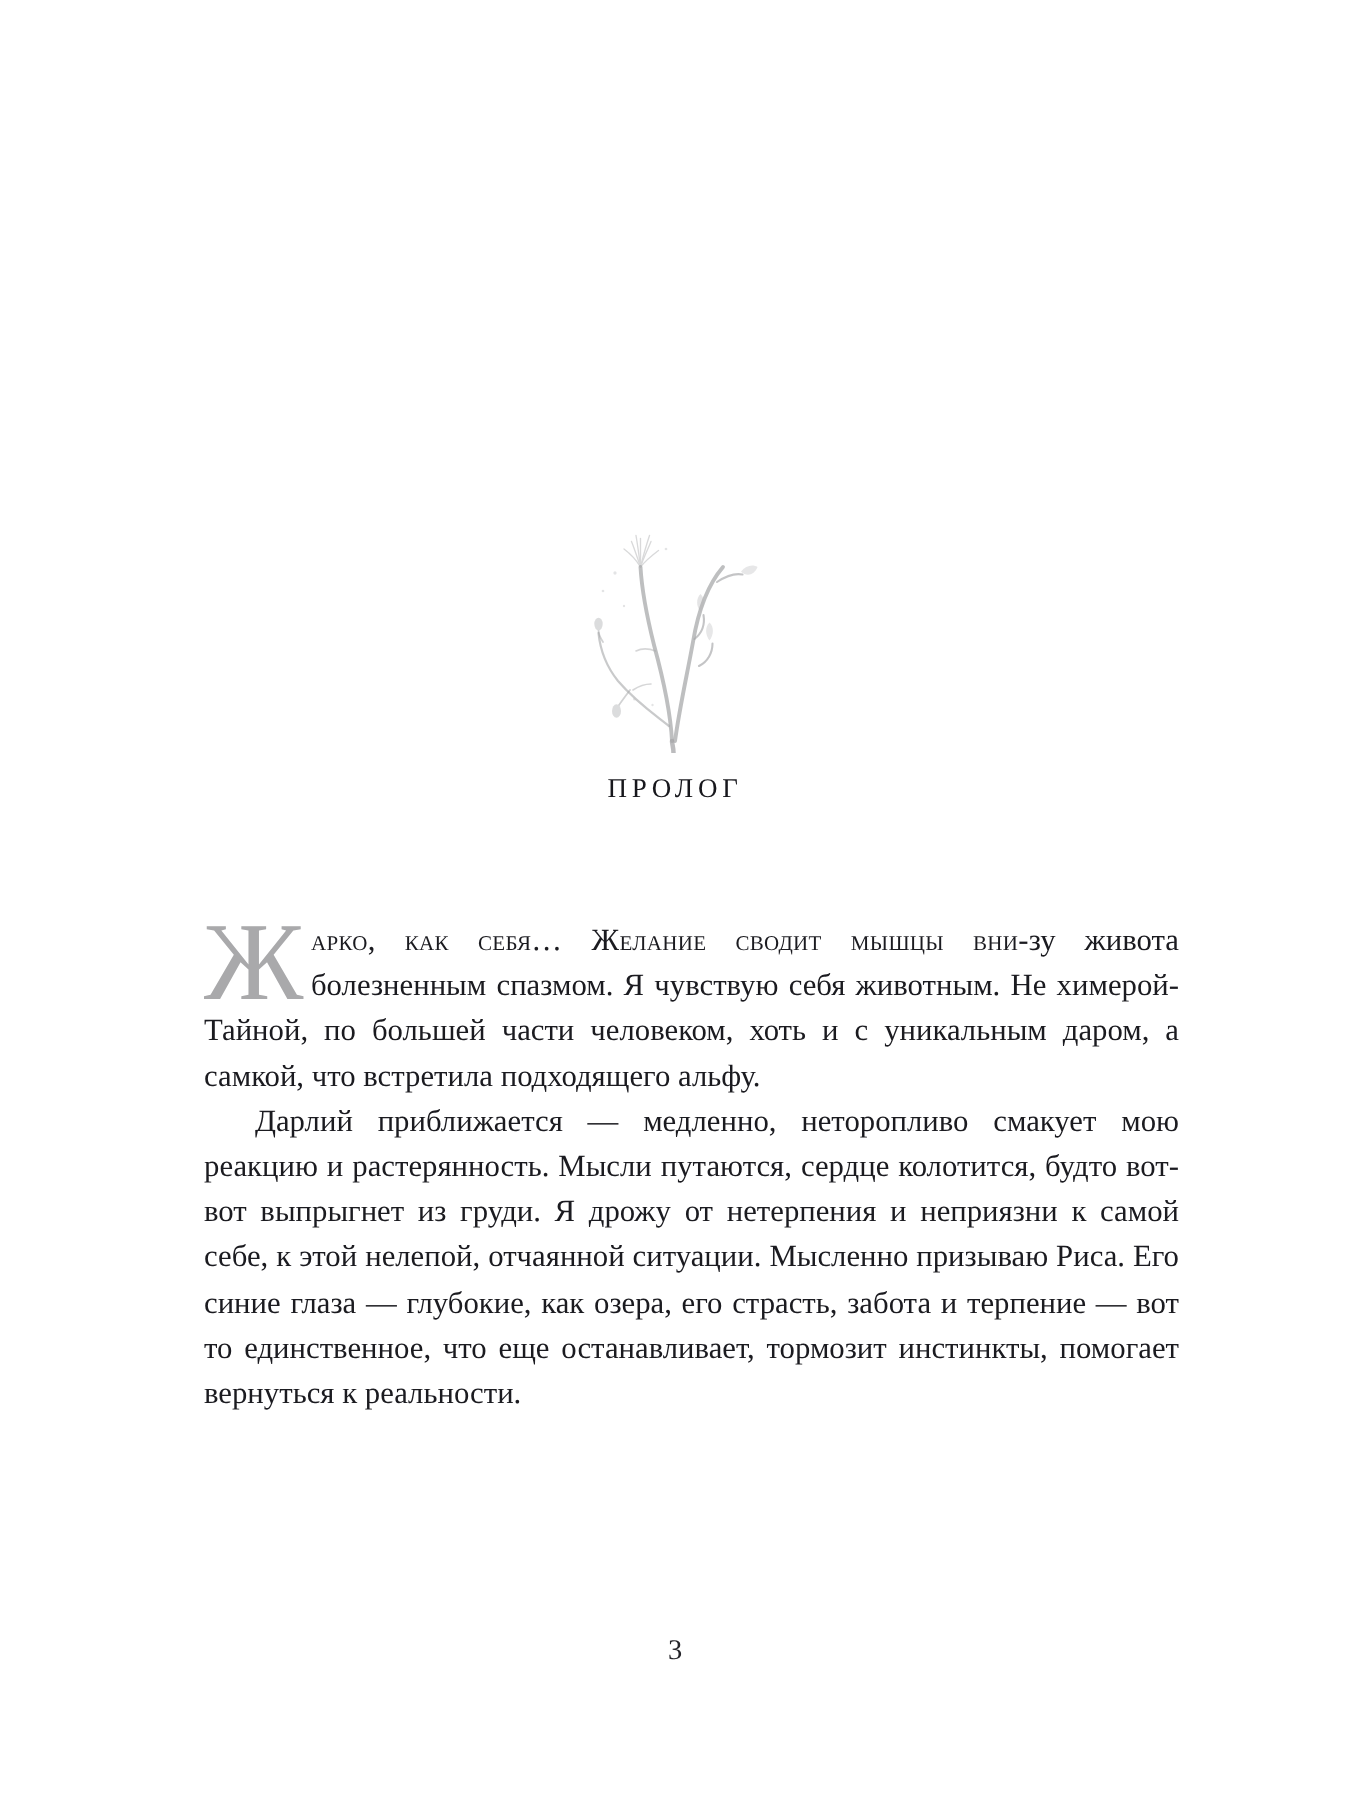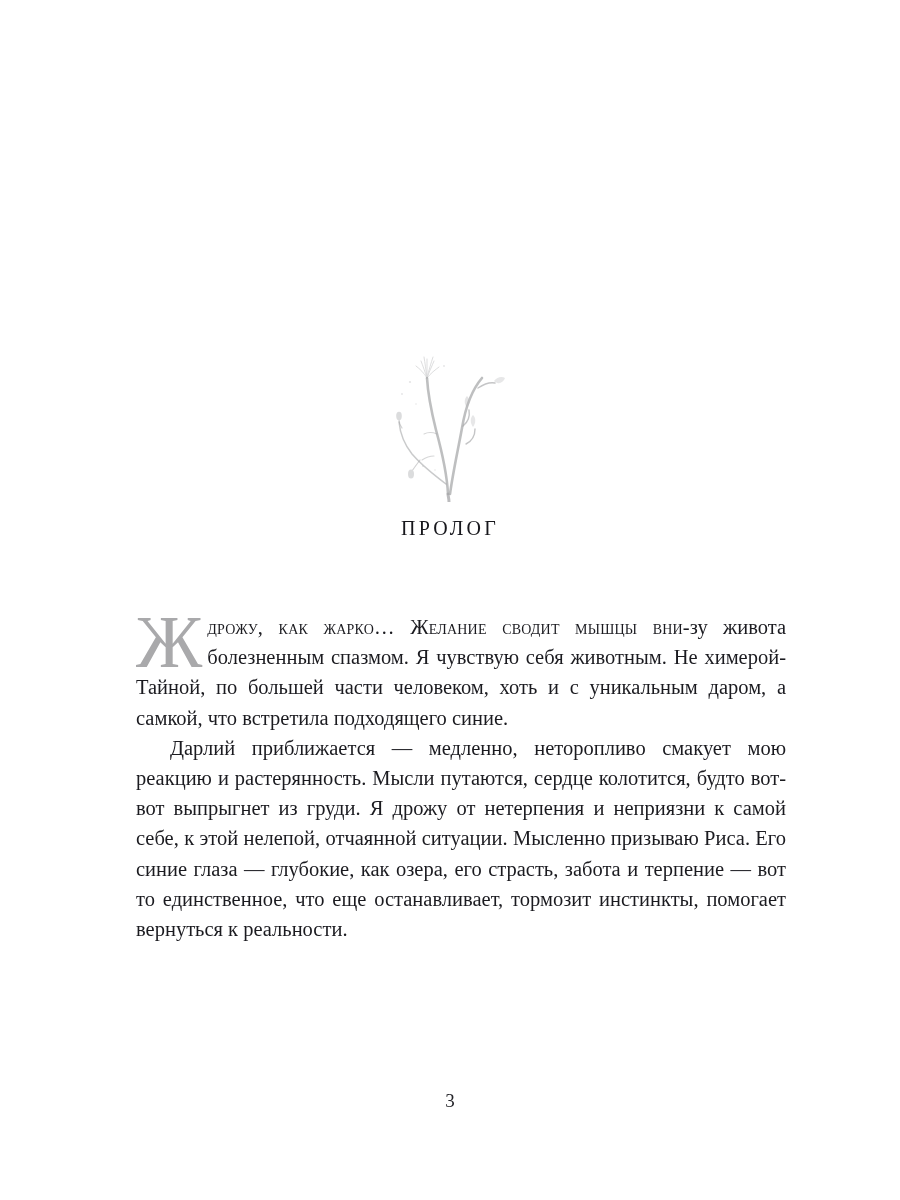--- a/index.html
+++ b/index.html
@@ -34,21 +34,21 @@
 
   .ornament {
     display: block;
     margin: 0 auto;
     width: 120px;
     height: 150px;
   }
 
   .chapter-title {
     margin: 8px 0 0 0;
-    font-size: 29px;
+    font-size: 25px;
     font-weight: normal;
     letter-spacing: 3.2px;
     color: #17171c;
     font-variant: small-caps;
     text-transform: lowercase;
     line-height: 1.1;
   }
   .chapter-title::first-letter {
     font-size: 1em;
   }
@@ -161,21 +161,21 @@
         </g>
       </g>
     </svg>
 
     <h1 class="chapter-title">Пролог</h1>
   </div>
 
   <div class="text-block">
 
     <p class="body-par first">
-      <span class="dropcap">Ж</span><span class="smallcaps">дрожу, как жарко… Желание сводит мышцы вни-</span><span>зу живота болезненным спазмом. Я чувствую себя животным. Не химерой-Тайной, по большей части человеком, хоть и с уникальным даром, а самкой, что встретила подходящего синие.</span>
+      <span class="dropcap">Ж</span><span class="smallcaps">арко, как себя… Желание сводит мышцы вни-</span><span>зу живота болезненным спазмом. Я чувствую себя животным. Не химерой-Тайной, по большей части человеком, хоть и с уникальным даром, а самкой, что встретила подходящего альфу.</span>
     </p>
 
 
     <p class="body-par">Дарлий приближается — медленно, неторопливо смакует мою реакцию и растерянность. Мысли путаются, сердце колотится, будто вот-вот выпрыгнет из груди. Я дрожу от нетерпения и неприязни к самой себе, к этой нелепой, отчаянной ситуации. Мысленно призываю Риса. Его синие глаза — глубокие, как озера, его страсть, забота и терпение — вот то единственное, что еще останавливает, тормозит инстинкты, помогает вернуться к реальности.</p>
 
   </div>
 
   <div class="folio">3</div>
 
 </div>

